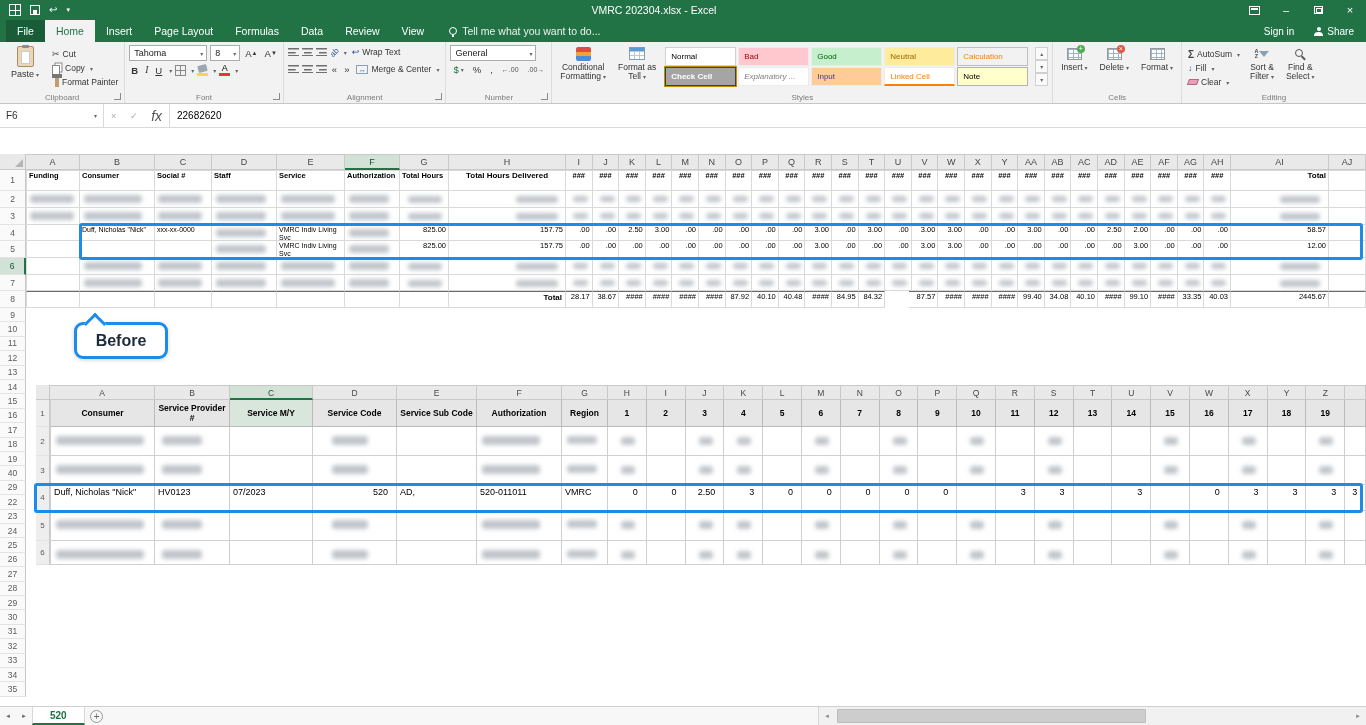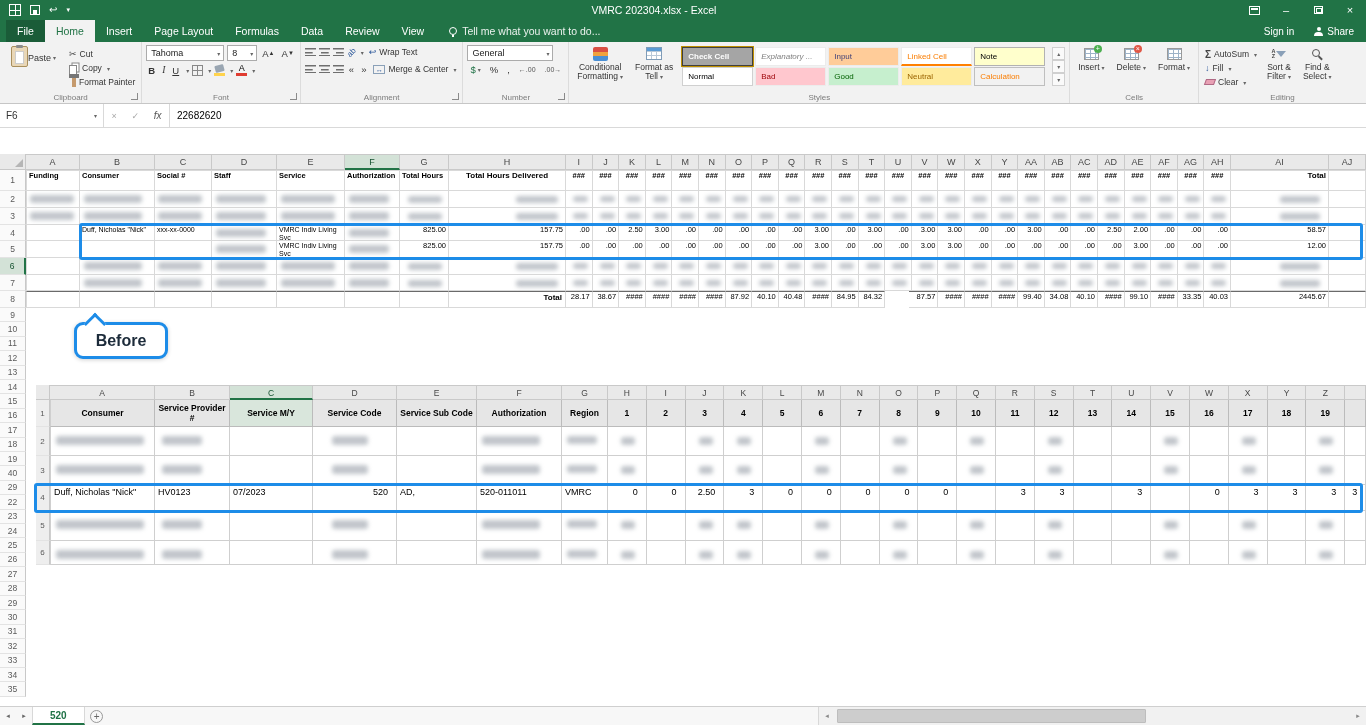--- a/index.html
+++ b/index.html
@@ -39,21 +39,21 @@
 .person::after{content:"";position:absolute;left:0;bottom:0;width:9px;height:4px;border-radius:4px 4px 0 0;background:#fff}
 
 
 .ribbon{height:62px;background:#f2f2f2;border-bottom:1px solid #c6c6c6;display:flex;align-items:stretch;flex:0 0 auto}
 .rg{position:relative;border-right:1px solid #dcdcdc;padding:3px 4px 12px}
 .rg-label{position:absolute;bottom:1px;left:0;right:0;text-align:center;font-size:8px;color:#7b7b7b}
 .lnch{position:absolute;right:3px;bottom:3px;width:7px;height:7px;border-right:1.5px solid #8a8a8a;border-bottom:1.5px solid #8a8a8a}
 .rg-body{display:flex;align-items:flex-start;gap:4px;height:46px}
 .vstack{flex-direction:column;gap:3px}
 .hrow{display:flex;align-items:center;gap:3px}
-.bigbtn{display:flex;flex-direction:row;align-items:center;justify-content:center;font-size:9px;color:#333;padding:1px 7px}
+.bigbtn{display:flex;flex-direction:column;align-items:center;justify-content:center;font-size:9px;color:#333;padding:1px 7px}
 .bigbtn .bb-lbl{display:flex;align-items:center;margin-top:2px}
 .vcol{display:flex;flex-direction:column;justify-content:space-between;height:46px;padding:2px 0}
 .sbtn{display:flex;align-items:center;gap:3px;font-size:8.5px;color:#333;height:14px;padding:0 2px;white-space:nowrap}
 .dd{font-size:6px;color:#666;margin-left:2px}
 .combo{display:flex;align-items:center;justify-content:space-between;border:1px solid #ababab;background:#fff;height:16px;font-size:9px;padding:0 3px 0 4px;color:#222}
 .w-font{width:78px}.w-size{width:30px}.w-num{width:86px}
 .tb{font-size:9.5px;color:#333;padding:0 2px;display:flex;align-items:center;white-space:nowrap}
 .tb small{font-size:6px}
 .tb.b{font-weight:bold}.tb.i{font-style:italic;font-family:"Liberation Serif",serif}.tb.u{text-decoration:underline}
 .ic-paste{width:17px;height:21px;background:#e9d7b7;border:1px solid #a98f5d;border-radius:2px;position:relative}
@@ -108,21 +108,21 @@
 .colorbtn{display:flex;flex-direction:column;align-items:center;line-height:9px}
 .cbar{width:11px;height:3px;margin-top:1px}
 .cbar.red{background:#e03c31}.cbar.yellow{background:#ffd34d}
 .ic-bucket{width:9px;height:7px;background:#9aa6b2;transform:rotate(-15deg);border-radius:1px}
 
 
 .fbar{height:24px;background:#fff;border-bottom:1px solid #d9d9d9;display:flex;align-items:stretch;flex:0 0 auto}
 .namebox{width:104px;border-right:1px solid #d9d9d9;display:flex;align-items:center;justify-content:space-between;padding:0 6px;font-size:10px;color:#333}
 .fbtns{width:66px;display:flex;align-items:center;justify-content:space-around;border-right:1px solid #d9d9d9}
 .fb{font-size:9px;color:#a8a8a8}
-.fb.fx{font-style:italic;font-size:10px;color:#555}
+.fb.fx{font-style:italic;font-size:14px;color:#555}
 .finput{flex:1;display:flex;align-items:center;padding-left:7px;font-size:10px;color:#000}
 
 
 .sheet{position:relative;flex:1;background:#fff;overflow:hidden}
 .sheet div{position:absolute}
 .corner{background:#e9e9e9;border-right:1px solid #c8c8c8;border-bottom:1px solid #c8c8c8}
 .corner .tri{right:2px;bottom:2px;width:0;height:0;border-left:8px solid rgba(0,0,0,0);border-bottom:8px solid #b5b5b5}
 .ch{background:#e9e9e9;border-right:1px solid #c9c9c9;border-top:1px solid #c9c9c9;border-bottom:1px solid #c9c9c9;text-align:center;font-size:9px;line-height:15px;color:#474747;overflow:hidden}
 .ch.sel{background:#d3e2d7;border-bottom:2px solid #217346;color:#14512f}
 .ch.small{font-size:8.5px;line-height:14px}
@@ -340,32 +340,32 @@
         </div>
         <div class="stackbtn">
           <span class="sicon">
               <span class="ic-ft"></span>
             </span>
           <span>Format as</span>
           <span><span>Tell</span><span class="dd">▾</span></span>
         </div>
         <div class="gallery">
           <div class="grow">
+            <div class="gcell st-normal">Normal</div>
+            <div class="gcell st-bad">Bad</div>
+            <div class="gcell st-good">Good</div>
+            <div class="gcell st-neutral">Neutral</div>
+            <div class="gcell st-calc">Calculation</div>
+          </div>
+          <div class="grow">
             <div class="gcell st-check selected">Check Cell</div>
             <div class="gcell st-expl">Explanatory ...</div>
             <div class="gcell st-input">Input</div>
             <div class="gcell st-linked">Linked Cell</div>
             <div class="gcell st-note">Note</div>
-          </div>
-          <div class="grow">
-            <div class="gcell st-normal">Normal</div>
-            <div class="gcell st-bad">Bad</div>
-            <div class="gcell st-good">Good</div>
-            <div class="gcell st-neutral">Neutral</div>
-            <div class="gcell st-calc">Calculation</div>
           </div>
         </div>
         <div class="gscroll">
           <span class="gs">▴</span>
           <span class="gs">▾</span>
           <span class="gs">▾</span>
         </div>
       </div>
       <div class="rg-label">Styles</div>
     </div>

